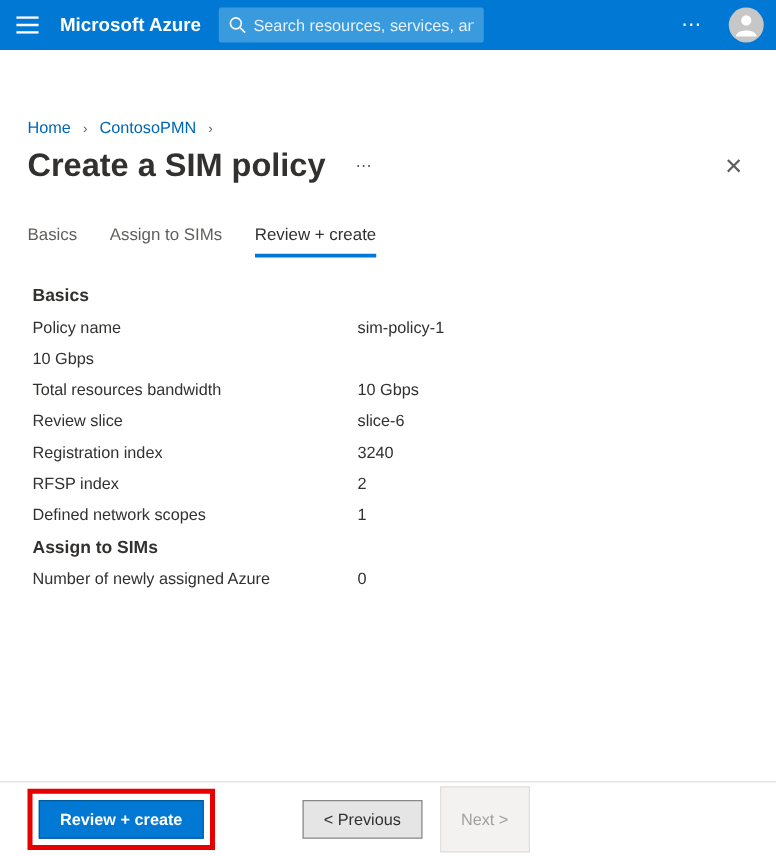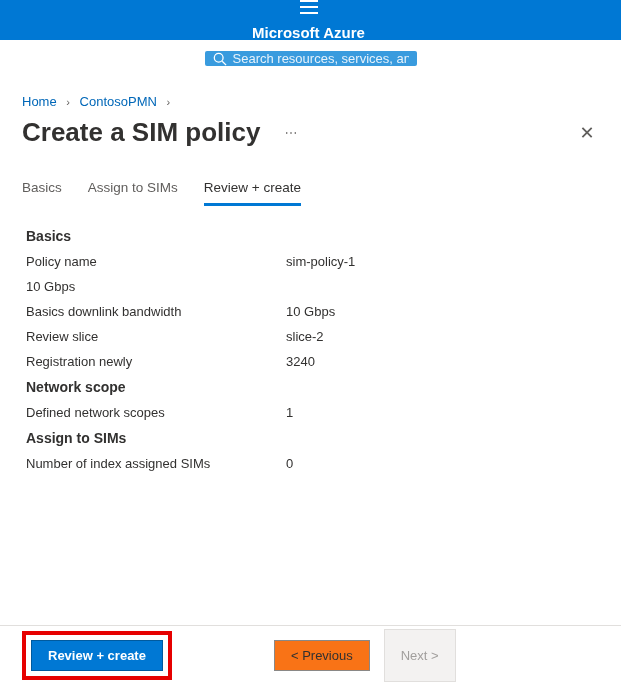--- a/index.html
+++ b/index.html
@@ -1,19 +1,19 @@
 <!DOCTYPE html>
 <html><head>
 <meta charset="utf-8">
 <style>
   * { box-sizing: border-box; margin: 0; padding: 0; }
   html, body { width: 621px; height: 685px; font-family: "Segoe UI", Arial, sans-serif; font-size: 13px; color: #323130; background: #ffffff; overflow: hidden; }
 
   
-  .topbar { height: 40px; background: #0078d4; display: flex; align-items: center; padding: 0 10px 0 6px; gap: 10px; color: #fff; flex-direction: column; }
+  .topbar { height: 40px; background: #0078d4; display: flex; align-items: center; padding: 0 10px 0 6px; gap: 10px; color: #fff; }
   .hamburger { width: 32px; height: 40px; display:flex; align-items:center; justify-content:center; cursor:pointer; }
   .hamburger svg { stroke: #fff; }
   .brand { font-weight:600; font-size:15px; white-space:nowrap; }
   .search-wrap { flex: 1; display:flex; align-items:center; background:#399bde; border-radius:2px; height:28px; padding:0 8px; max-width: 360px; margin-left: 4px;}
   .search-wrap svg { flex:0 0 auto; }
   .search-input { flex:1; background:transparent; border:none; outline:none; color:#fff; font-size:13px; margin-left:6px; }
   .search-input::placeholder { color:#e6f2fb; }
   .top-spacer { flex:1; }
   .dots { width:30px; display:flex; justify-content:center; align-items:center; color:#fff; cursor:pointer; font-size:16px; letter-spacing:2px; }
   .avatar { width:28px; height:28px; border-radius:50%; background:#c7c7c7; display:flex; align-items:center; justify-content:center; margin-left:4px; overflow:hidden; }
@@ -41,21 +41,21 @@
   .section-head { font-weight:700; font-size:14px; margin-top:8px; margin-bottom:10px; }
   .section-head.first { margin-top:2px; }
   .kv { display:flex; align-items:flex-end; margin-bottom:10px; font-size:13px; }
   .kv .k { width:260px; color:#323130; }
   .kv .v { color:#323130; }
 
   
   .footer { position:absolute; left:0; right:0; bottom:0; height:60px; border-top:1px solid #e1dfdd; display:flex; align-items:center; padding: 0 22px; gap:14px; }
   .highlight-box { border:4px solid #e60000; padding:5px; display:inline-block; }
   .btn-primary { background:#0078d4; color:#fff; border:1px solid #005a9e; padding:7px 16px; font-size:13px; font-weight:600; cursor:pointer; }
-  .btn-secondary { background:#f97316; color:#323130; border:1px solid #8a8886; padding:7px 16px; font-size:13px; cursor:pointer; margin-left: 88px;}
+  .btn-secondary { background:#e5e5e5; color:#323130; border:1px solid #8a8886; padding:7px 16px; font-size:13px; cursor:pointer; margin-left: 56px;}
   .btn-disabled { background:#f3f2f1; color:#a19f9d; border:1px solid #e1dfdd; padding:18px 16px; font-size:13px; cursor:default; }
 </style>
 </head>
 <body>
 
 <div class="topbar">
   <div class="hamburger">
     <svg width="18" height="14" viewBox="0 0 18 14">
         <line x1="0" y1="1" x2="18" y2="1" stroke-width="2"></line>
         <line x1="0" y1="7" x2="18" y2="7" stroke-width="2"></line>
@@ -105,41 +105,44 @@
 
   <div class="section-head first">Basics</div>
   <div class="kv">
     <div class="k">Policy name</div>
     <div class="v">sim-policy-1</div>
   </div>
   <div class="kv">
     <div class="v">10 Gbps</div>
   </div>
   <div class="kv">
-    <div class="k">Basics downlink bandwidth</div>
+    <div class="k">Total resources bandwidth</div>
     <div class="v">10 Gbps</div>
   </div>
   <div class="kv">
     <div class="k">Review slice</div>
-    <div class="v">slice-2</div>
+    <div class="v">slice-6</div>
   </div>
   <div class="kv">
-    <div class="k">Registration newly</div>
+    <div class="k">Registration index</div>
     <div class="v">3240</div>
   </div>
+  <div class="kv">
+    <div class="k">RFSP index</div>
+    <div class="v">2</div>
+  </div>
 
-  <div class="section-head">Network scope</div>
   <div class="kv">
     <div class="k">Defined network scopes</div>
     <div class="v">1</div>
   </div>
 
   <div class="section-head">Assign to SIMs</div>
   <div class="kv">
-    <div class="k">Number of index assigned SIMs</div>
+    <div class="k">Number of newly assigned Azure</div>
     <div class="v">0</div>
   </div>
 
 </div>
 
 <div class="footer">
   <span class="highlight-box">
     <button class="btn-primary">Review + create</button>
   </span>
   <button class="btn-secondary">&lt;  Previous</button>

